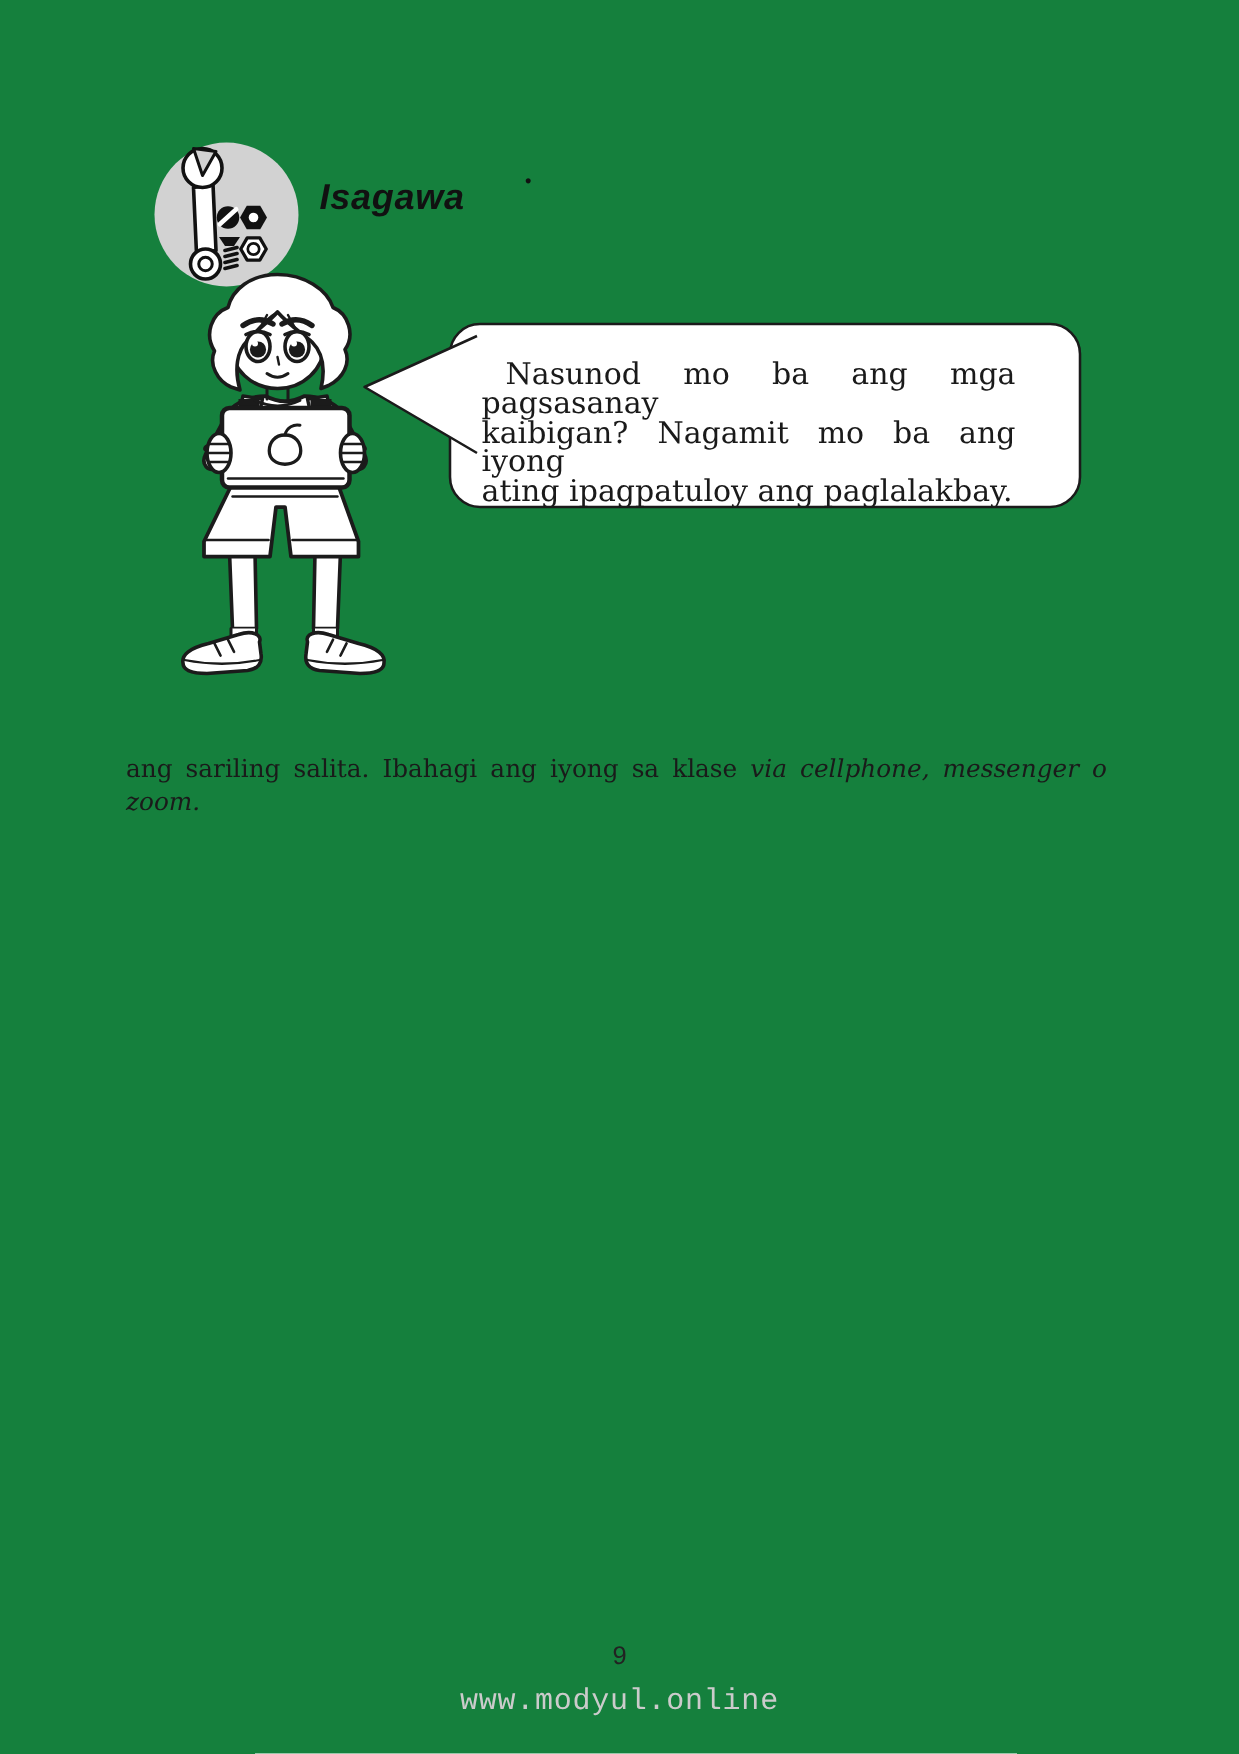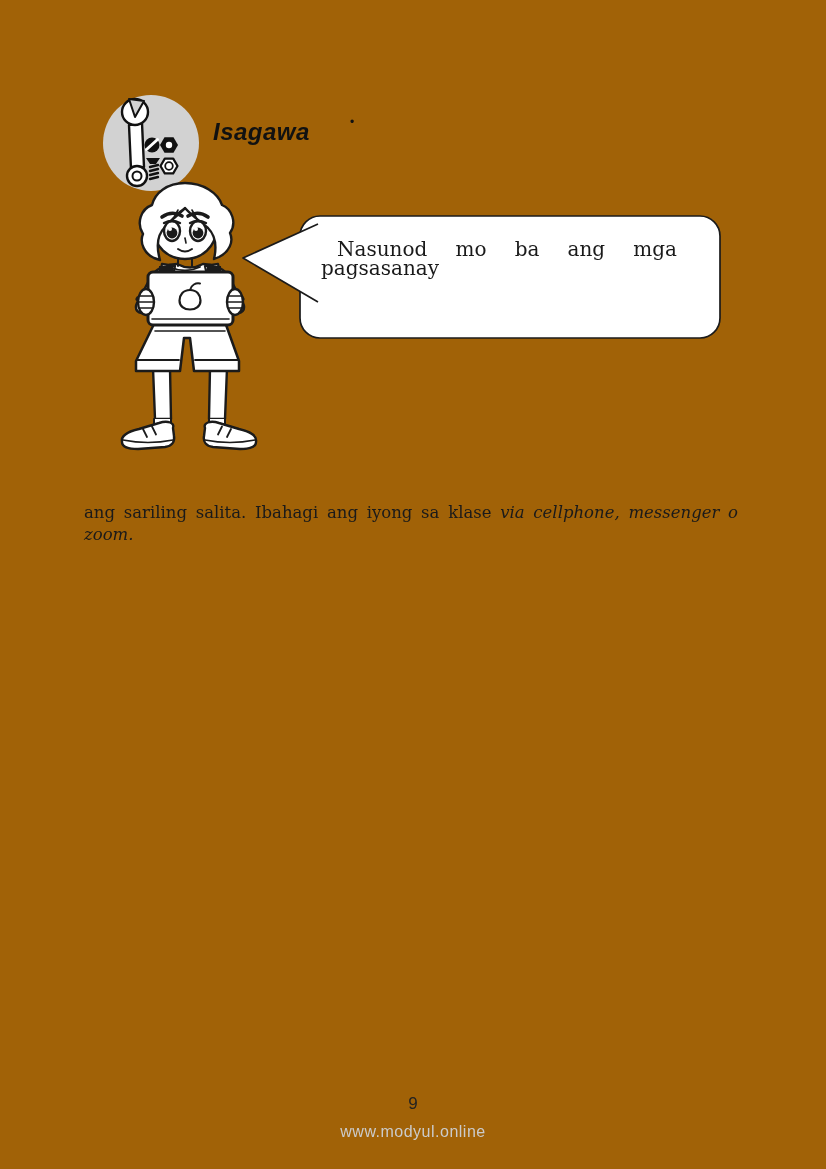--- a/index.html
+++ b/index.html
@@ -1,21 +1,21 @@
 <!DOCTYPE html>
 <html><head>
 <meta charset="utf-8">
 <style>
   * { box-sizing: border-box; margin: 0; padding: 0; }
   html, body { background: #ffffff; }
   .page {
     position: relative;
     width: 826px;
     height: 1169px;
-    background: #a16207;
+    background: #15803d;
     overflow: hidden;
     font-family: "DejaVu Serif", serif;
     color: #1c1c1c;
   }
   .abs { position: absolute; }
 
   
   .section-title {
     left: 213px; top: 118px;
     font-family: "Liberation Sans", sans-serif;
@@ -52,22 +52,22 @@
   
   .page-number {
     left: 0; top: 1094px; width: 826px;
     text-align: center;
     font-family: "Liberation Sans", sans-serif;
     font-size: 17px; color: #222;
   }
   .watermark {
     left: 0; top: 1123px; width: 826px;
     text-align: center;
-    font-family: Liberation Sans, sans-serif;
-    font-size: 16px; letter-spacing: 0.5px;
+    font-family: Liberation Mono, monospace;
+    font-size: 20px; letter-spacing: 0.5px;
     color: #cbcbcb;
   }
 </style>
 </head>
 <body>
 
 <div class="page">
 
   <svg class="abs" style="left:100px;top:92px;width:102px;height:102px" viewBox="0 0 102 102">
     <circle cx="51" cy="51" r="48" fill="#d2d2d2"></circle>
@@ -157,20 +157,22 @@
     </g>
   </svg>
 
   <svg class="abs" style="left:235px;top:210px;width:490px;height:135px" viewBox="0 0 490 135">
     <rect x="65" y="6" width="420" height="122" rx="20" fill="#fff" stroke="#1b1b1b" stroke-width="1.7"></rect>
     <path d="M83,14 L8,48 L83,92" fill="#fff" stroke="#1b1b1b" stroke-width="1.7" stroke-linejoin="round"></path>
   </svg>
 
   <div class="abs bubble-text">
     <div class="bubble-line first">Nasunod mo ba ang mga pagsasanay</div>
+    <div class="bubble-line">kaibigan?  Nagamit mo ba ang iyong</div>
+    <div class="bubble-line last">ating ipagpatuloy ang paglalakbay.</div>
   </div>
 
   <div class="abs instruction">
     <div class="para-line"><span>ang sariling salita. Ibahagi ang iyong sa klase </span><span class="italic">via cellphone, messenger o zoom.</span></div>
   </div>
 
   <div class="abs page-number">9</div>
   <div class="abs watermark">www.modyul.online</div>
 
 </div>

